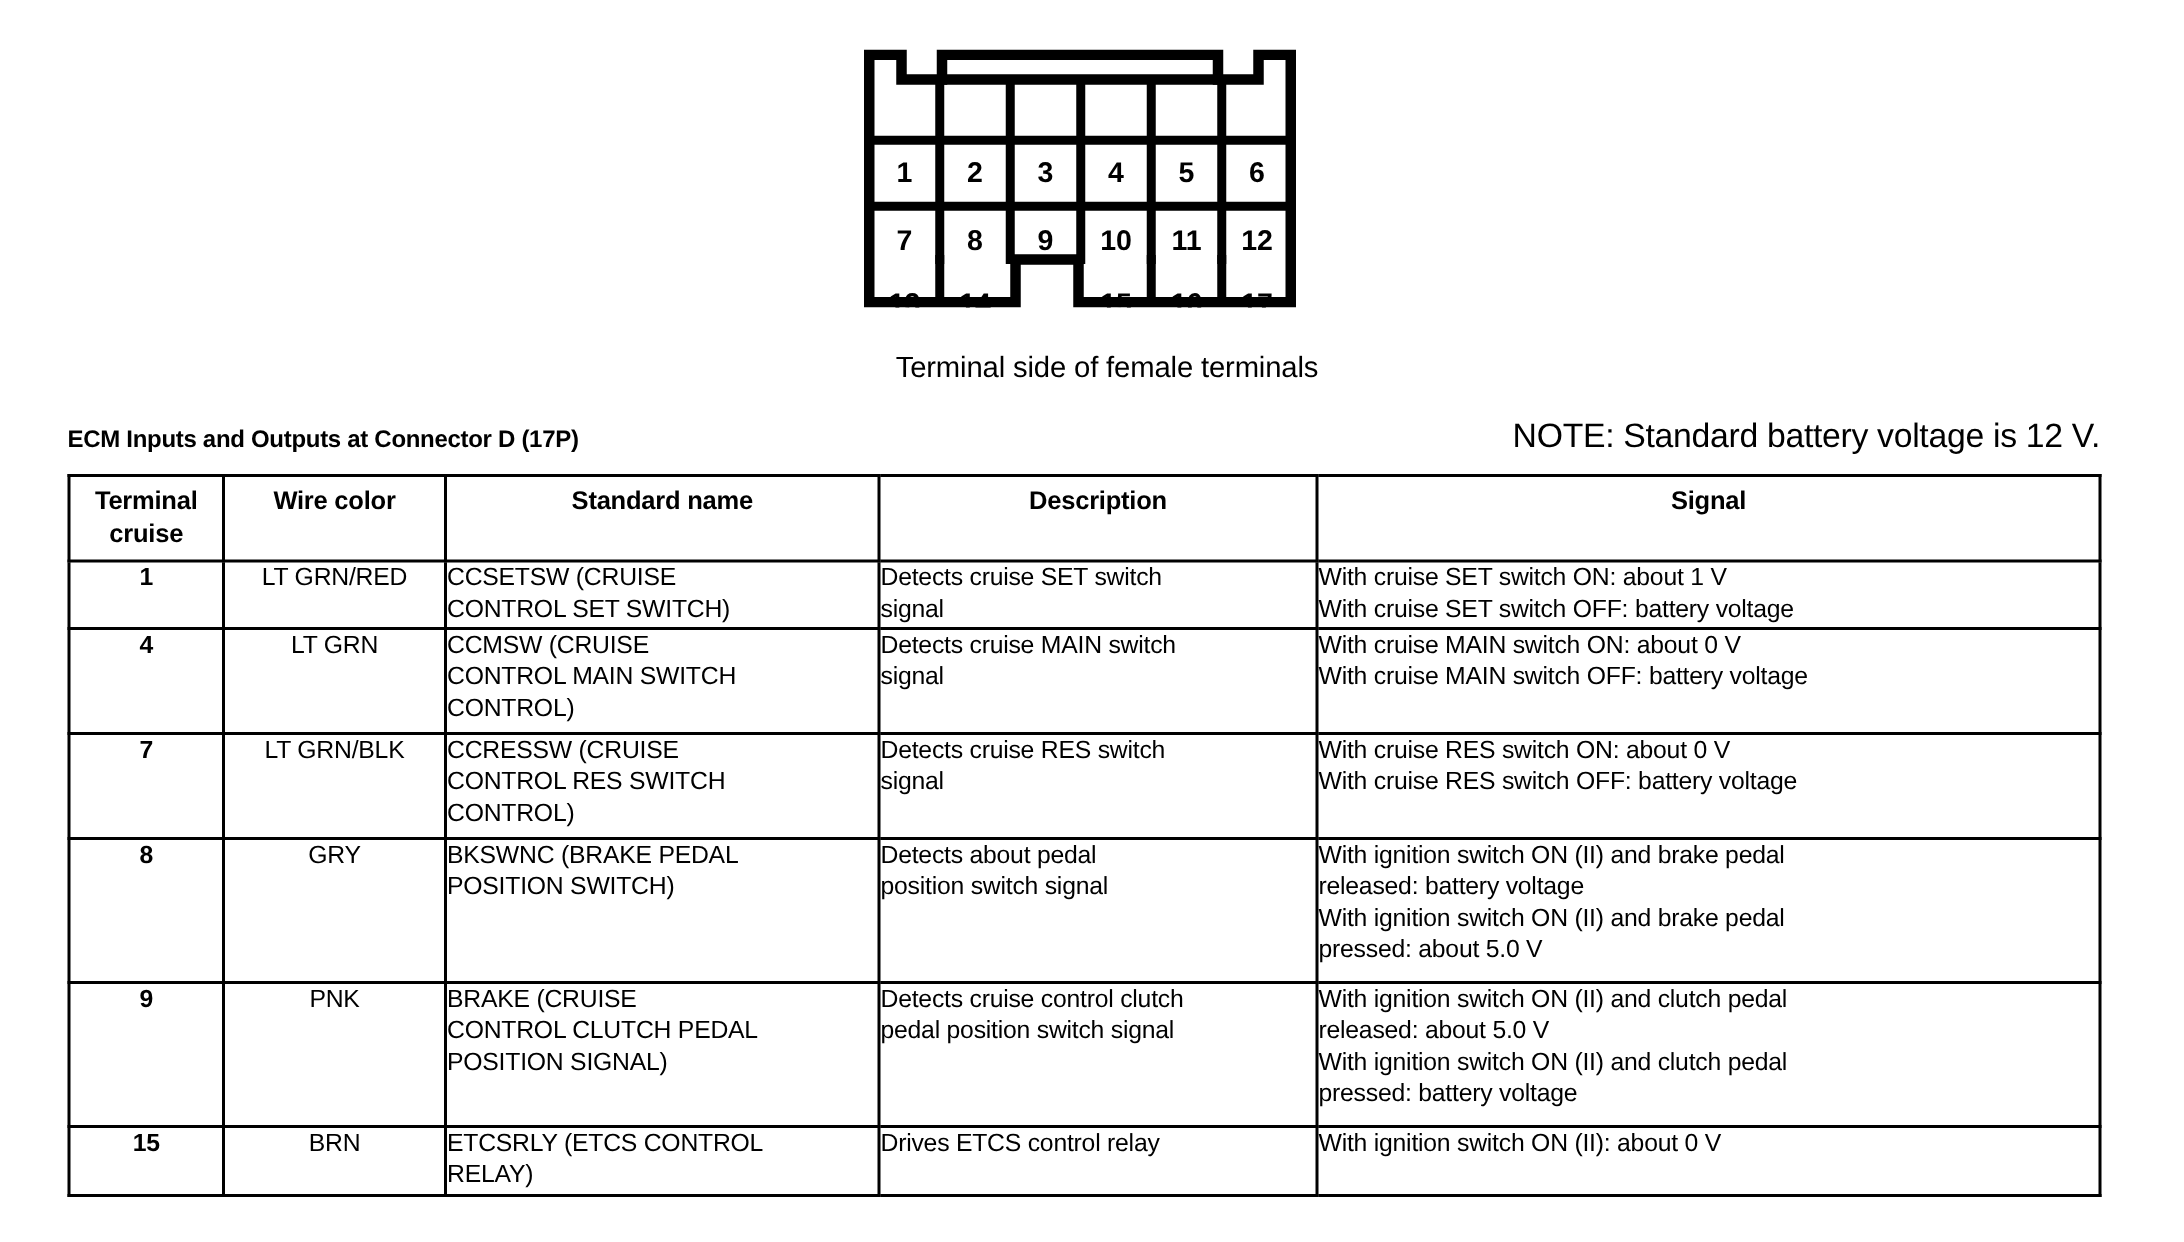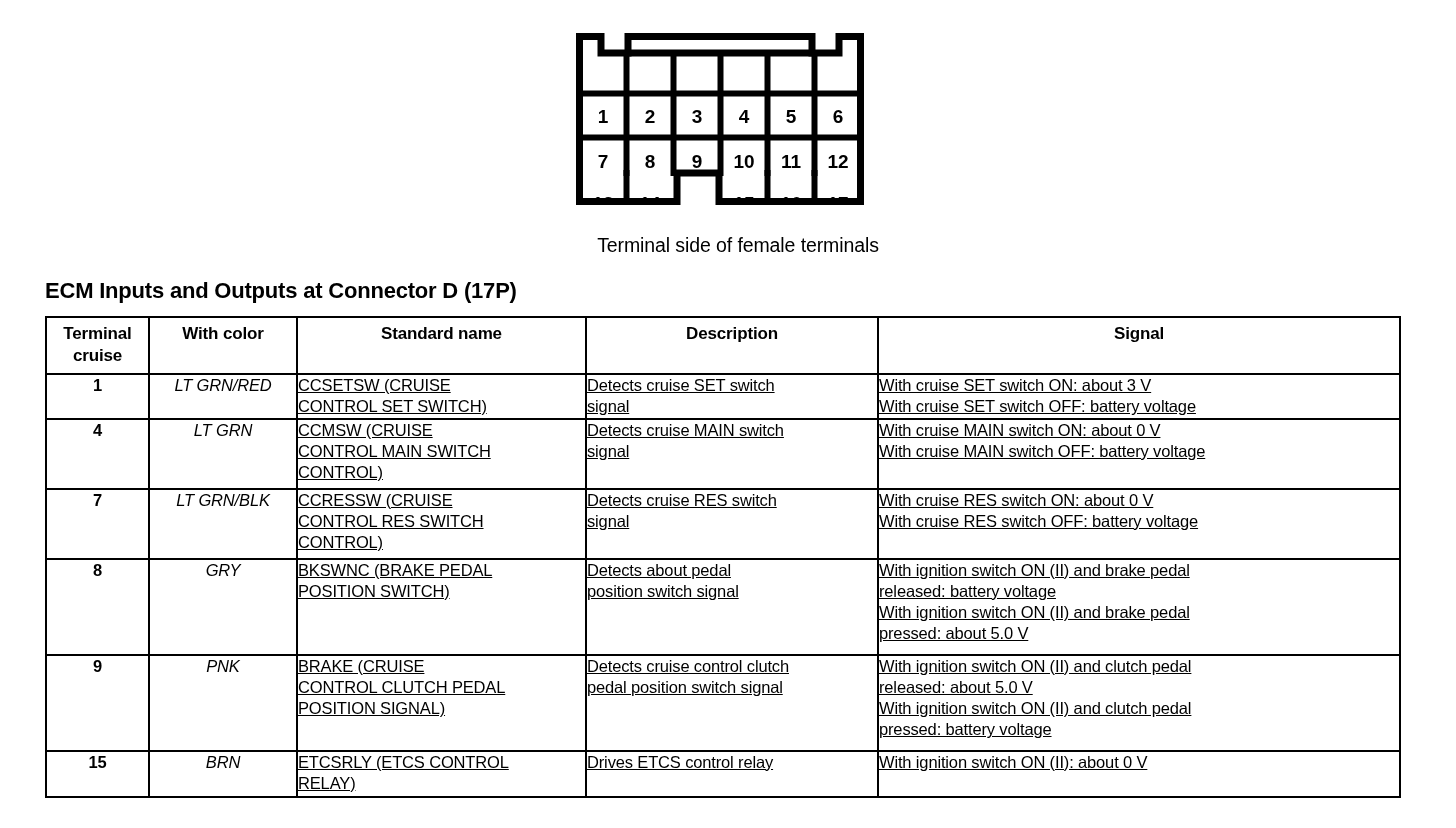--- a/index.html
+++ b/index.html
@@ -50,21 +50,21 @@
   #title-bar {
     position: absolute;
     left: 45px;
     top: 278px;
     width: 1355px;
     display: flex;
     align-items: baseline;
     justify-content: space-between;
   }
   #section-title {
-    font-size: 22px;
+    font-size: 16px;
     font-weight: bold;
     letter-spacing: -0.2px;
     white-space: nowrap;
   }
   #note-text {
     font-size: 22.5px;
     letter-spacing: -0.2px;
     white-space: nowrap;
   }
 
@@ -103,29 +103,27 @@
   .col-signal { width: 522px; }
 
   td.cell-term {
     text-align: center;
     font-weight: bold;
     padding-top: 5px;
   }
   td.cell-wire {
     text-align: center;
     padding-top: 5px;
-    font-style: italic;
   }
   td.cell-name,
   td.cell-desc,
   td.cell-signal {
     text-align: left;
     padding: 5px 4px 2px 6px;
     white-space: pre-line;
-    text-decoration: underline;
   }
   td.cell-name { letter-spacing: -0.35px; }
 
   .r1 { height: 44px; }
   .r2 { height: 70px; }
   .r3 { height: 70px; }
   .r4 { height: 96px; }
   .r5 { height: 96px; }
   .r6 { height: 46px; }
 </style>
@@ -186,59 +184,60 @@
       <text class="pin-num" x="215" y="170">16</text>
       <text class="pin-num" x="262" y="170">17</text>
     </g>
   </svg>
 </div>
 
 <div id="diagram-caption">Terminal side of female terminals</div>
 
 <div id="title-bar">
   <div id="section-title">ECM Inputs and Outputs at Connector D (17P)</div>
+  <div id="note-text">NOTE: Standard battery voltage is 12 V.</div>
 </div>
 
 <table id="io-table">
   <colgroup>
     <col class="col-term">
     <col class="col-wire">
     <col class="col-name">
     <col class="col-desc">
     <col class="col-signal">
   </colgroup>
   <thead>
     <tr>
       <th>
         <span>Terminal</span>
         <span class="hdr-l2">cruise</span>
       </th>
       <th>
-        <span>With color</span>
+        <span>Wire color</span>
       </th>
       <th>
         <span>Standard name</span>
       </th>
       <th>
         <span>Description</span>
       </th>
       <th>
         <span>Signal</span>
       </th>
     </tr>
   </thead>
   <tbody>
     <tr class="r1">
       <td class="cell-term">1</td>
       <td class="cell-wire">LT GRN/RED</td>
       <td class="cell-name">CCSETSW (CRUISE
 CONTROL SET SWITCH)</td>
       <td class="cell-desc">Detects cruise SET switch
 signal</td>
-      <td class="cell-signal">With cruise SET switch ON: about 3 V
+      <td class="cell-signal">With cruise SET switch ON: about 1 V
 With cruise SET switch OFF: battery voltage</td>
     </tr>
     <tr class="r2">
       <td class="cell-term">4</td>
       <td class="cell-wire">LT GRN</td>
       <td class="cell-name">CCMSW (CRUISE
 CONTROL MAIN SWITCH
 CONTROL)</td>
       <td class="cell-desc">Detects cruise MAIN switch
 signal</td>

